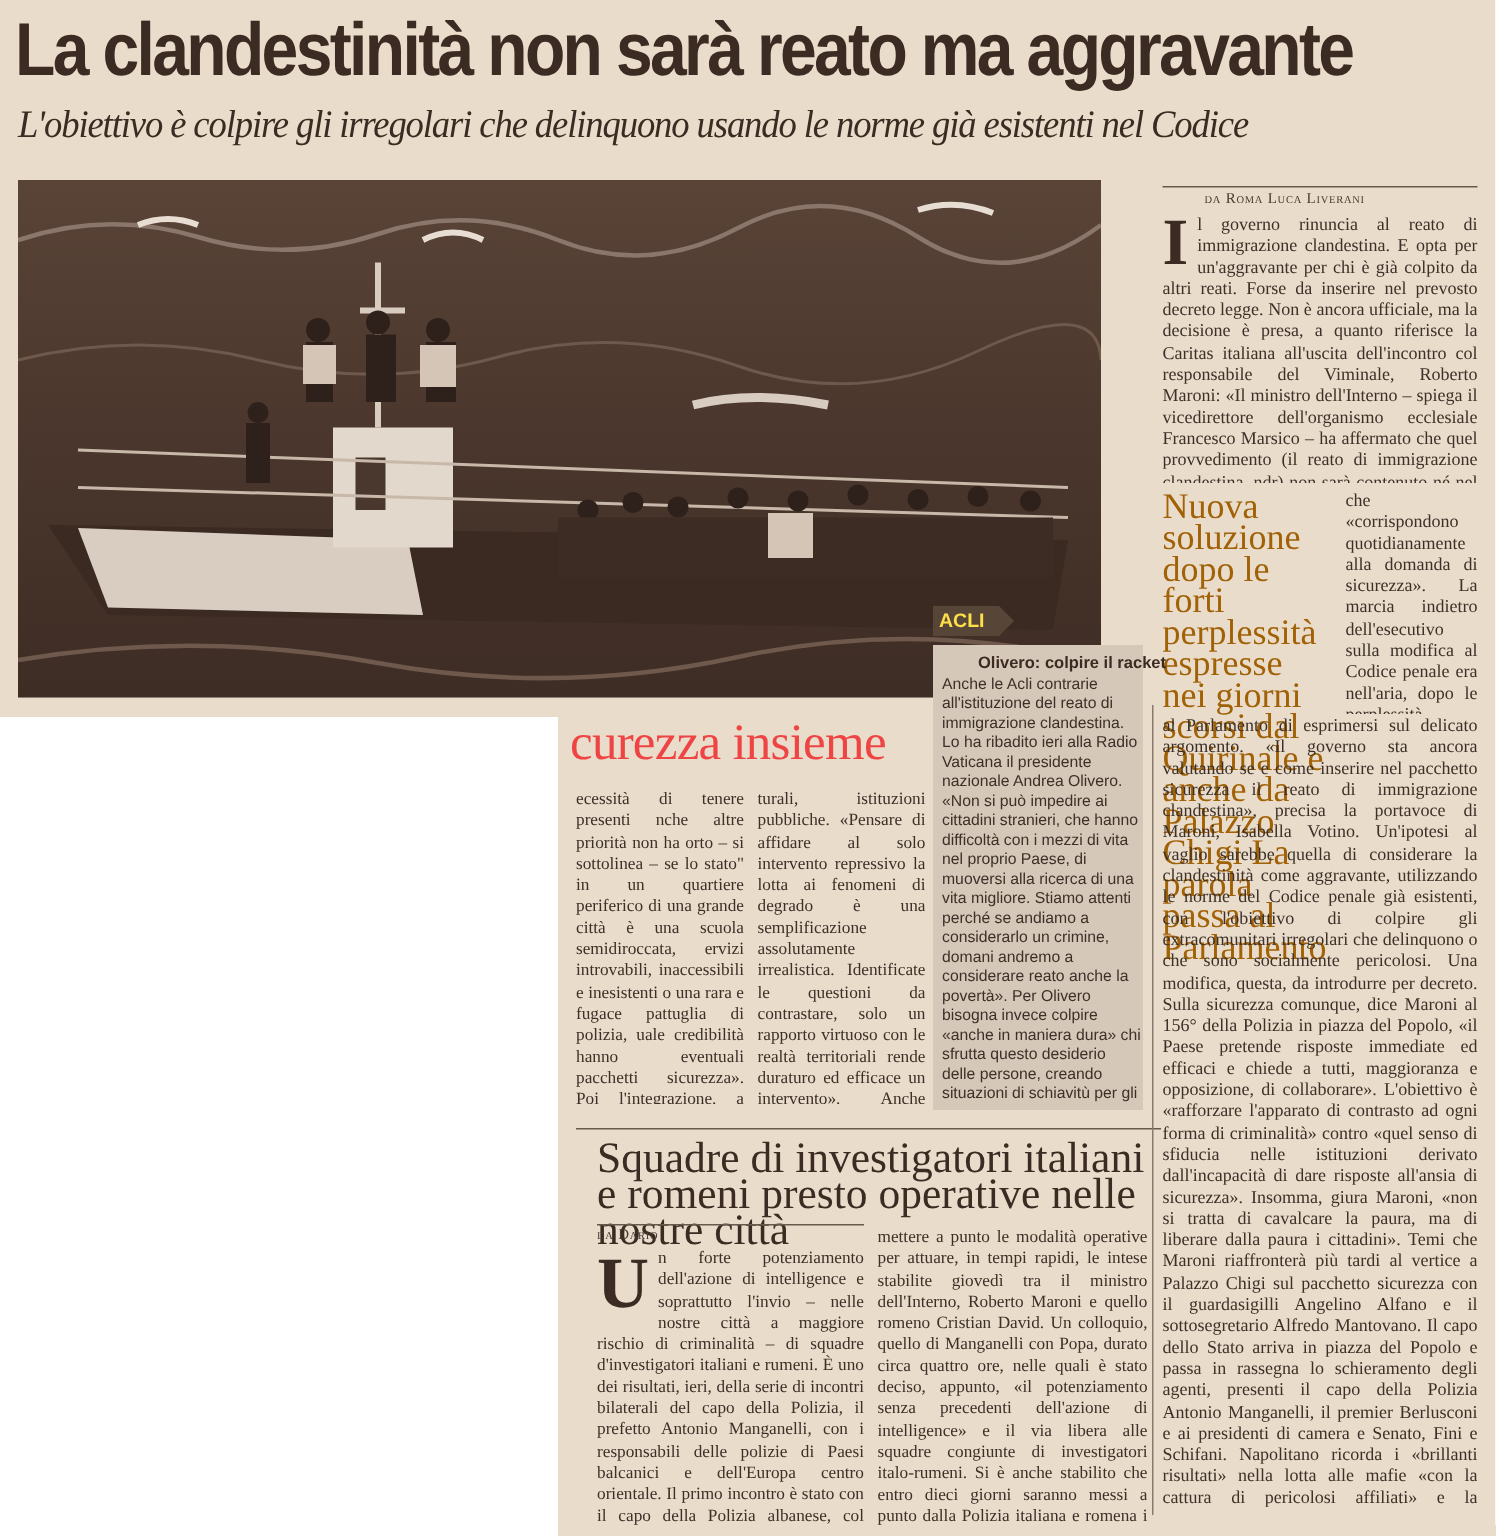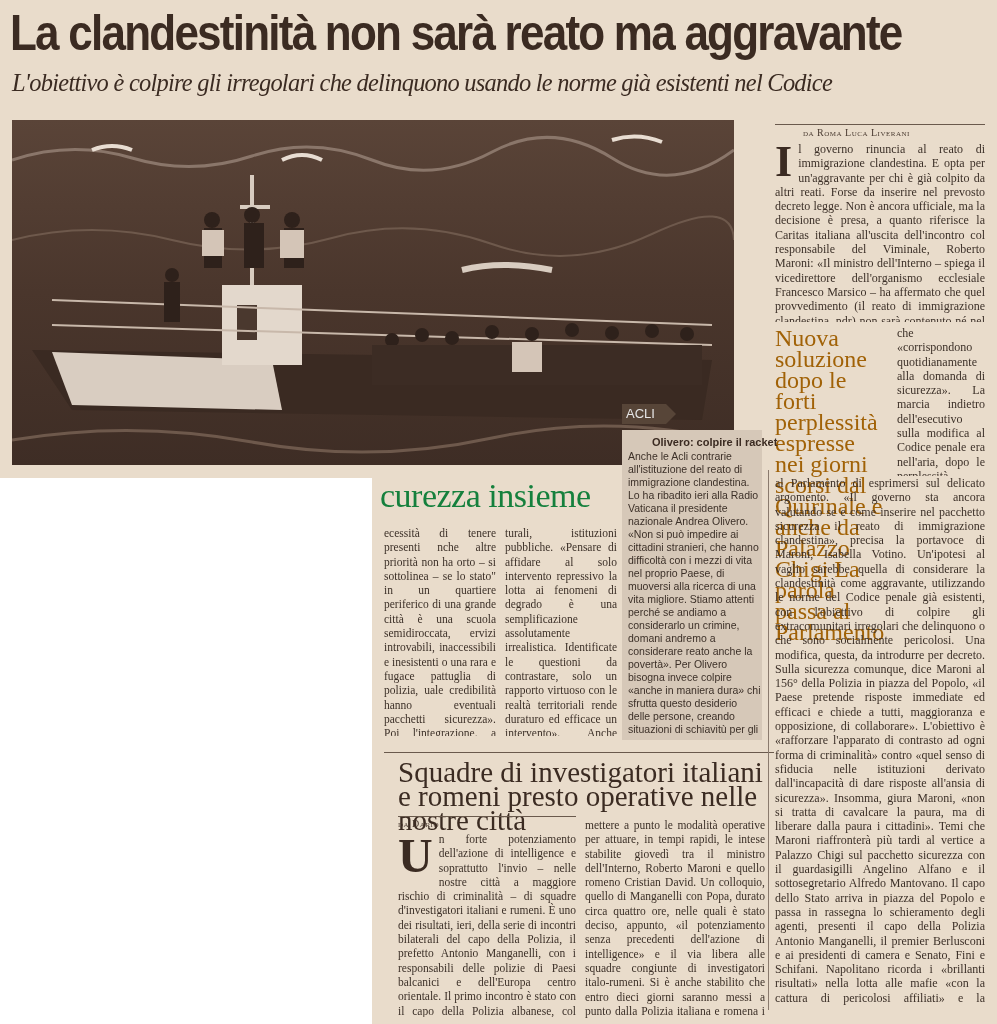--- a/index.html
+++ b/index.html
@@ -7,25 +7,25 @@
   .paper{position:absolute;background:#e9dccb;}
   .headline{position:absolute;left:10px;top:2px;width:980px;font-family:"Liberation Sans",sans-serif;font-weight:bold;font-size:50px;letter-spacing:-2px;transform:scaleX(0.88);transform-origin:left top;color:#3b2b22;line-height:62px;white-space:nowrap;}
   .subhead{position:absolute;left:12px;top:66px;width:980px;font-family:"Liberation Serif",serif;font-style:italic;font-size:26px;letter-spacing:-0.8px;color:#3b2b22;line-height:34px;white-space:nowrap;transform:scaleX(0.94);transform-origin:left top;}
   .photo{position:absolute;left:12px;top:120px;width:722px;height:345px;overflow:hidden;background:#4d3a30;}
   .byline{position:absolute;font-size:10px;letter-spacing:0.5px;color:#4a3b31;font-variant:small-caps;}
   .col{position:absolute;font-size:12px;line-height:14.3px;text-align:justify;color:#3c3028;}
   .dropcap{float:left;font-size:44px;line-height:36px;font-weight:bold;margin:2px 6px 0 0;color:#3b2b22;}
   .pullquote{position:absolute;left:775px;top:328px;width:110px;font-size:24px;line-height:21px;color:#a16207;}
   .side-narrow{position:absolute;left:897px;top:326px;width:88px;font-size:12px;line-height:14.3px;text-align:justify;color:#3c3028;}
   .acli-box{position:absolute;left:622px;top:430px;width:140px;height:310px;background:#d6c8b8;}
-  .acli-tag{position:absolute;left:622px;top:404px;width:40px;height:20px;background:#574538;color:#e5e5e5;font-family:"Liberation Sans",sans-serif;font-weight:normal;font-size:13px;line-height:20px;padding-left:4px;}
+  .acli-tag{position:absolute;left:622px;top:404px;width:40px;height:20px;background:#574538;color:#fde047;font-family:"Liberation Sans",sans-serif;font-weight:bold;font-size:13px;line-height:20px;padding-left:4px;}
   .acli-tag:after{content:"";position:absolute;right:-10px;top:0;border-top:10px solid transparent;border-bottom:10px solid transparent;border-right:10px solid #574538;transform:scaleX(-1);}
   .acli-title{position:absolute;left:652px;top:436px;width:134px;font-family:Liberation Sans, sans-serif;font-weight:bold;font-size:11px;color:#3b2b22;}
   .acli-body{position:absolute;left:628px;top:450px;width:134px;font-family:"Liberation Sans",sans-serif;font-size:10.5px;line-height:13px;color:#3c3028;}
-  .sicurezza{position:absolute;left:380px;top:476px;font-size:34px;line-height:40px;color:#15803d;letter-spacing:-0.5px;}
+  .sicurezza{position:absolute;left:380px;top:476px;font-size:34px;line-height:40px;color:#ef4444;letter-spacing:-0.5px;}
   .squadre{position:absolute;left:398px;top:760px;width:380px;font-size:29px;line-height:24px;color:#3b2b22;}
   .rule{position:absolute;height:1px;background:#6a5a4d;}
   .vrule{position:absolute;width:1px;background:#8a7a6d;}
 </style>
 </head>
 <body>
 
 <div class="paper" style="left:0;top:0;width:997px;height:478px;"></div>
 <div class="paper" style="left:372px;top:478px;width:625px;height:546px;"></div>
 

